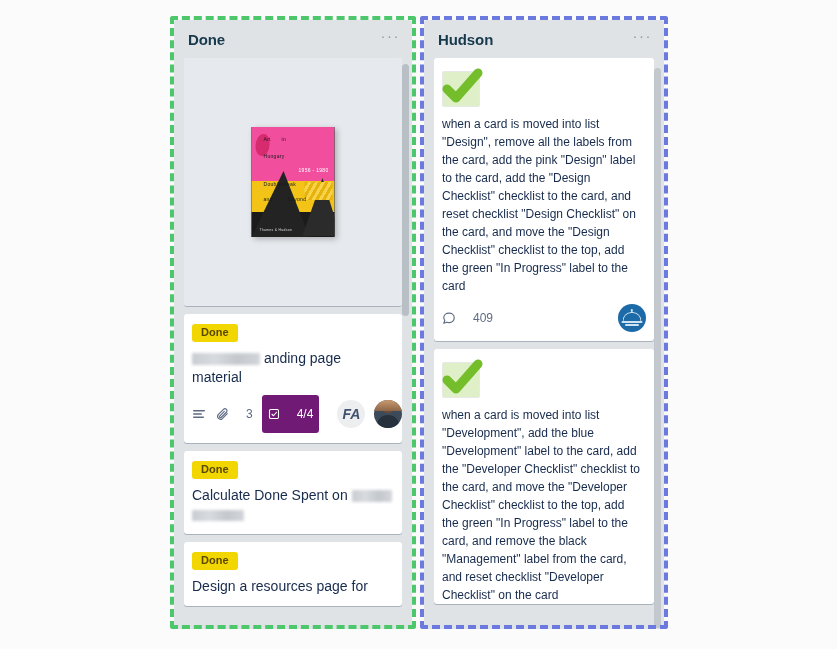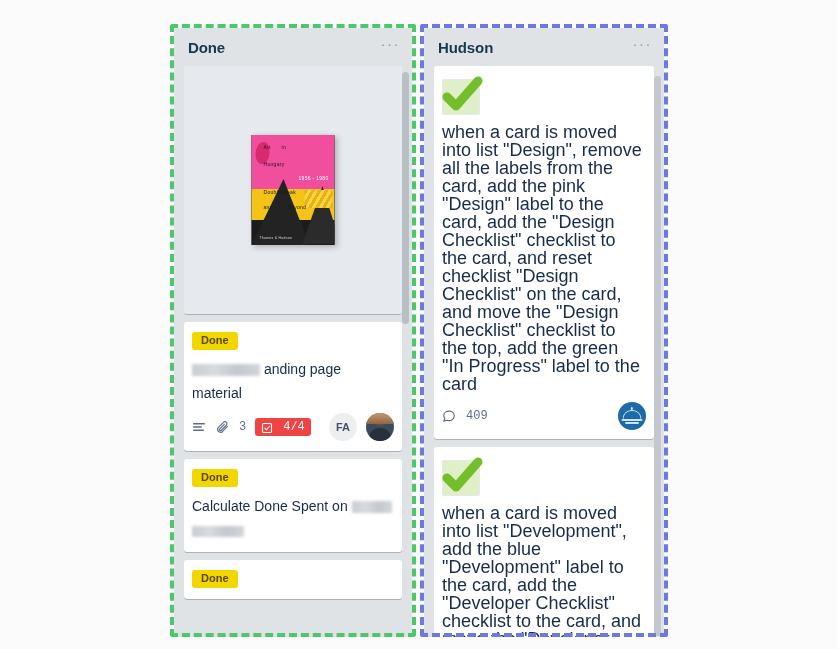--- a/index.html
+++ b/index.html
@@ -4,21 +4,21 @@
 <style>
   html, body {
     margin: 0; padding: 0;
     width: 837px; height: 649px;
     background: #fbfbfc;
     font-family: "Liberation Sans", sans-serif;
     overflow: hidden;
   }
   #board {
     position: absolute;
-    left: 170px; top: 24px;
+    left: 170px; top: 16px;
     width: 500px; height: 613px;
     display: flex;
     gap: 0px;
     overflow: hidden;
   }
   .list-wrap { position: relative; height: 613px; }
   .list-wrap.done { width: 246px; }
   .list-wrap.butler { width: 248px; margin-left: 4px; }
 
   .border-green {
@@ -163,58 +163,59 @@
     color: #5a4700;
     font-size: 11px; font-weight: bold;
     padding: 2px 9px 3px 9px;
     border-radius: 3px;
     margin-bottom: 7px;
     line-height: 13px;
   }
   .card-title {
     font-size: 14px;
     color: #172b4d;
-    line-height: 24px;
+    line-height: 19px;
     margin-bottom: 6px;
     word-wrap: break-word;
   }
   .redact {
     display: inline-block;
     vertical-align: -2px;
     background: linear-gradient(90deg,#c9ccd1,#d7dade,#c4c8cd,#d2d5da);
     border-radius: 1px;
     filter: blur(1.6px);
   }
   .badges {
     display: flex; align-items: center;
     gap: 9px;
     padding: 2px 0 6px 0;
     min-height: 22px;
   }
   .badge {
-    display: flex; align-items: flex-end; gap: 10px;
-    font-size: 12px; color: #5e6c84; font-family: Liberation Mono, monospace;
+    display: flex; align-items: center; gap: 17px;
+    font-size: 12px; color: #5e6c84;
   }
   .badge svg { display: block; }
   .badge.checklist-done {
-    background: #ef4444;
+    background: #701a75;
     color: #fff;
     border-radius: 3px;
-    padding: 2px 6px;
+    padding: 12px 6px;
     font-weight: normal;
   }
   .spacer { flex: 1; }
   .avatar {
     width: 28px; height: 28px;
     border-radius: 50%;
-    font-size: 11px; font-weight: bold;
+    font-size: 14px; font-weight: bold;
     color: #42526e;
     background: #eceef0;
     display: flex; align-items: center; justify-content: center;
     flex: 0 0 auto;
+    font-style: italic;
   }
   .avatar.photo {
     background: radial-gradient(circle at 50% 28%, #6a4a3a 0 22%, #3c4a5a 23% 100%);
     position: relative;
     overflow: hidden;
   }
   .avatar.photo::after {
     content: "";
     position: absolute; left: 50%; top: 52%;
     transform: translateX(-50%);
@@ -235,21 +236,21 @@
     position: relative;
   }
   .butler-card .check-img .sq {
     position: absolute; left: 2px; top: 4px;
     width: 36px; height: 34px;
     background: #dff0c8;
     border: 1px solid #e8e8e8;
     border-radius: 2px;
   }
   .butler-card .desc {
-    font-size: 18px;
+    font-size: 12px;
     color: #172b4d;
     line-height: 18px;
     padding: 0 12px 0 8px;
     word-wrap: break-word;
   }
   .butler-card .footer {
     display: flex; align-items: center;
     padding: 8px 8px 8px 8px;
     min-height: 30px;
   }
@@ -368,20 +369,21 @@
         <div class="card">
           <div class="card-body">
             <div class="label">Done</div>
             <div class="card-title"><span>Calculate Done Spent on</span> <span class="redact" style="width:40px;height:12px;"></span><br><span class="redact" style="width:52px;height:11px;margin-top:3px;"></span></div>
           </div>
         </div>
 
         <div class="card">
           <div class="card-body">
             <div class="label">Done</div>
+            <div class="card-title"><span>Design a resources page for</span>  </div>
             
           </div>
         </div>
 
       </div>
       <div class="scrollbar"></div>
     </div>
   </div>
 
   <div class="list-wrap butler">

